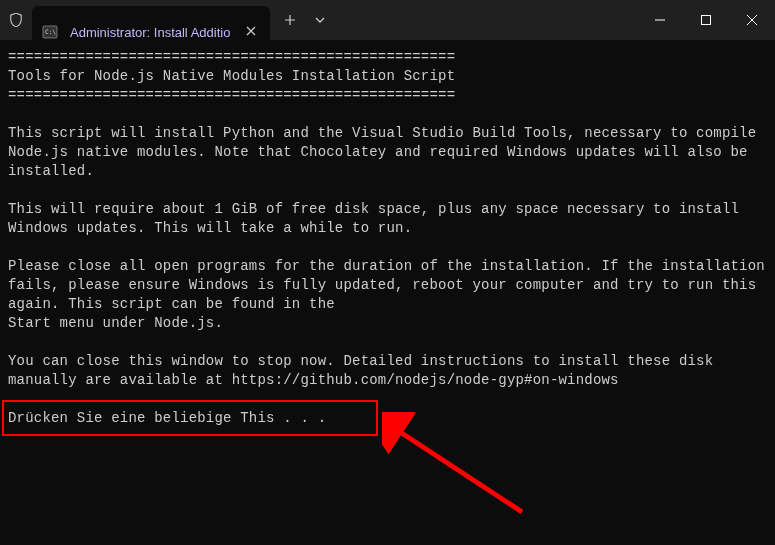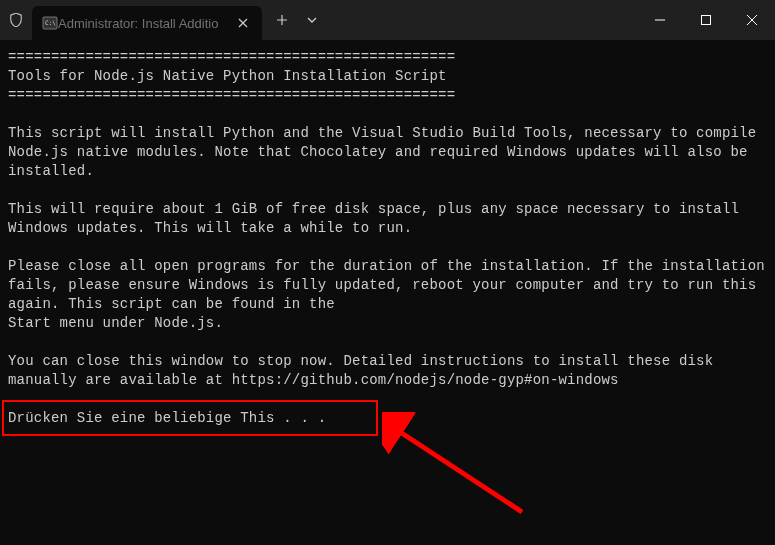--- a/index.html
+++ b/index.html
@@ -35,26 +35,26 @@
       display: flex;
       align-items: center;
       justify-content: center;
       height: 100%;
     }
     .tab {
       height: 34px;
       margin-top: 6px;
       background: #0c0c0c;
       display: flex;
-      align-items: center;
+      align-items: flex-end;
       padding: 0 10px 0 10px;
       border-radius: 6px 6px 0 0;
       min-width: 230px;
-      gap: 0;
-      color: #737373;
+      gap: 12px;
+      color: #c4b5fd;
       font-family: 'Segoe UI', sans-serif;
       font-size: 13px;
     }
     .tab-icon {
       width: 16px;
       height: 16px;
       display: flex;
       align-items: center;
       justify-content: center;
     }
@@ -175,21 +175,21 @@
     </div>
     <div class="win-btn close">
       <svg width="10" height="10" viewBox="0 0 10 10">
           <path d="M0 0 L10 10 M10 0 L0 10" stroke="#ffffff" stroke-width="1"></path>
         </svg>
     </div>
   </div>
 </div>
 
 <div class="terminal-content"><span>====================================================</span>
-<span>Tools for Node.js Native Python Installation Script</span>
+<span>Tools for Node.js Native Modules Installation Script</span>
 <span>====================================================</span>
 
 <span>This script will install Python and the Visual Studio Build Tools, necessary to compile Node.js native modules. Note that Chocolatey and required Windows updates will also be installed.</span>
 
 <span>This will require about 1 GiB of free disk space, plus any space necessary to install Windows updates. This will take a while to run.</span>
 
 <span>Please close all open programs for the duration of the installation. If the installation fails, please ensure Windows is fully updated, reboot your computer and try to run this again. This script can be found in the
 Start menu under Node.js.</span>
 
 <span>You can close this window to stop now. Detailed instructions to install these disk manually are available at https://github.com/nodejs/node-gyp#on-windows</span>

